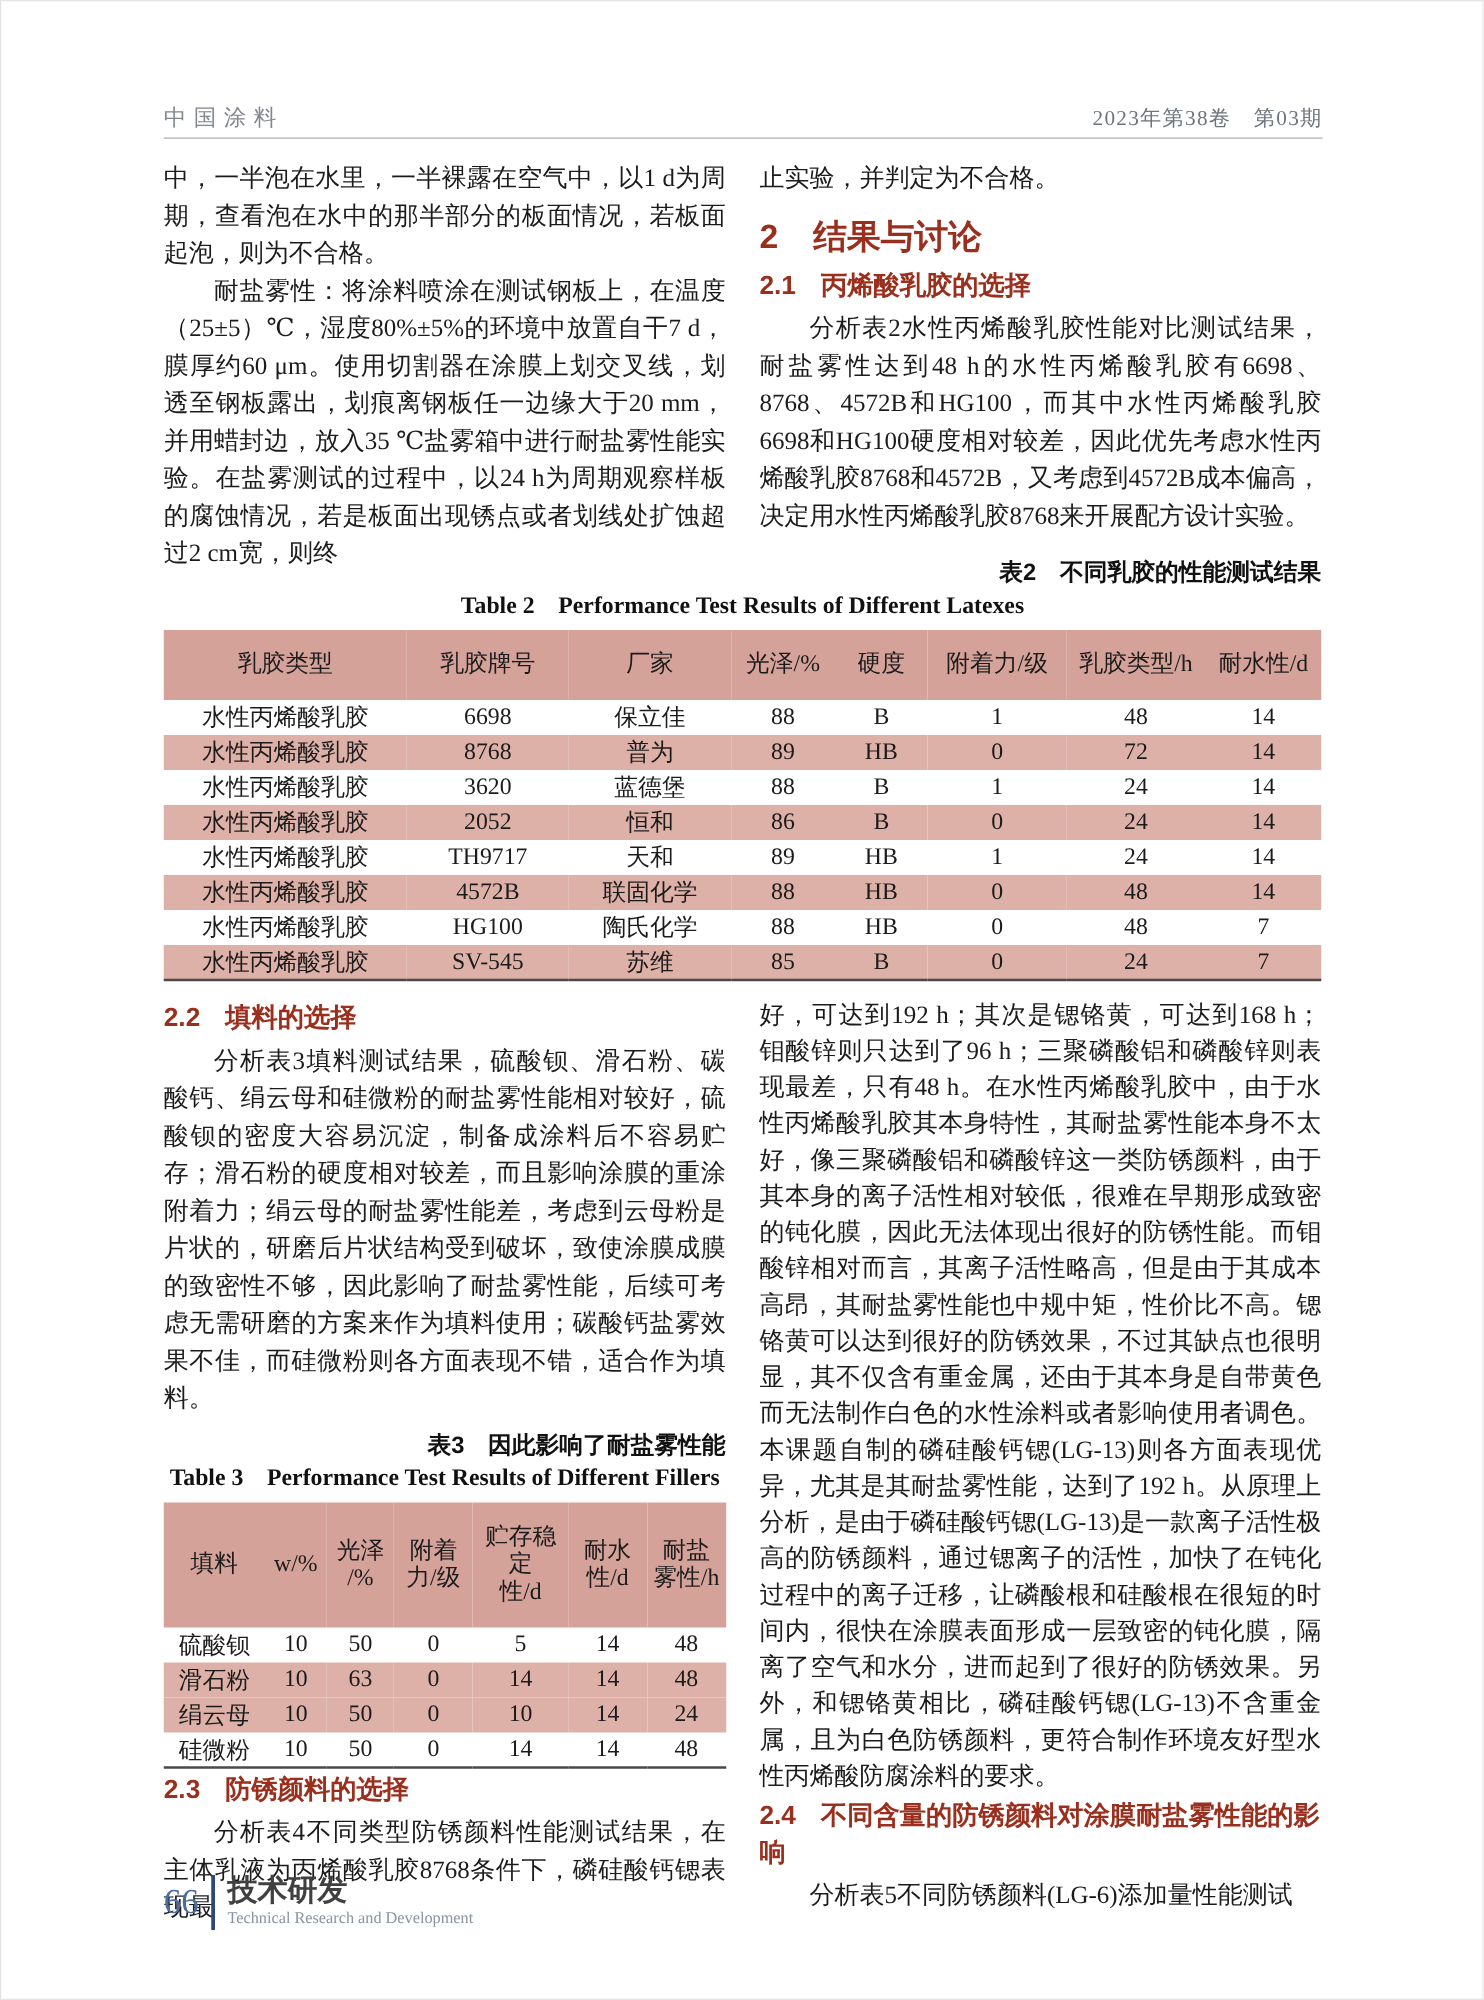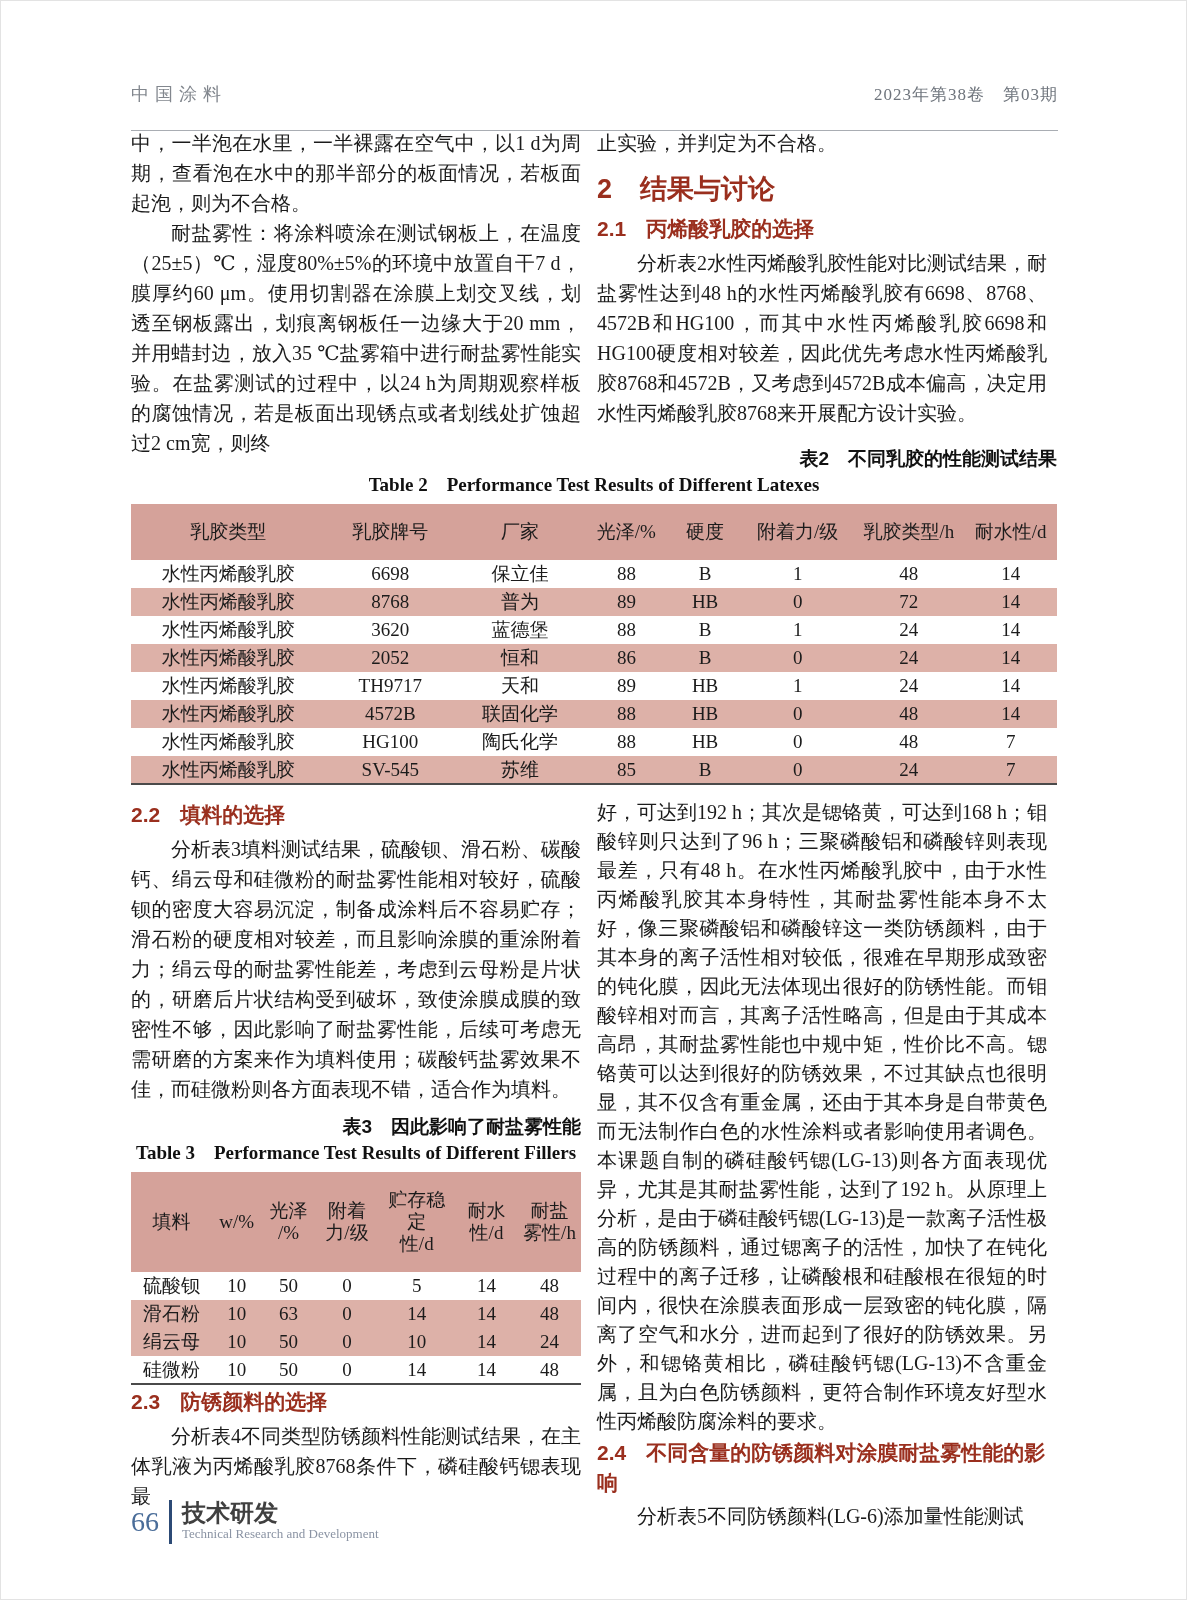--- a/index.html
+++ b/index.html
@@ -7,27 +7,27 @@
   .page {
     position:relative; width:1187px; height:1600px; background:#fff;
     font-family:"Liberation Serif","DejaVu Serif",serif;
     color:#1b1b1b; overflow:hidden;
     box-shadow: inset 0 0 0 1px #e3e3e3;
   }
   
   .pg-header {
     position:absolute; left:131px; right:129px; top:82px;
     display:flex; justify-content:space-between; align-items:flex-end;
-    padding-bottom:24px; border-bottom:1px solid #a9adb3;
+    padding-bottom:4px; border-bottom:1px solid #a9adb3;
   }
   .journal-name { font-size:18px; color:#82878e; letter-spacing:6px; }
   .issue-info  { font-size:17px; color:#6e747c; letter-spacing:1px; }
 
   
-  .band { position:absolute; left:131px; width:926px; display:flex; gap:16px; }
+  .band { position:absolute; left:131px; width:926px; display:flex; gap:27px; }
   .band1 { top:128px; }
   .band2 { top:798px; }
   .col { width:450px; }
   p.body { font-size:20px; line-height:30px; text-align:justify; }
   p.indent { text-indent:2em; }
   .tight p.body { line-height:29px; }
 
   h2.sec {
     font-family:"Liberation Sans","DejaVu Sans",sans-serif;
     font-size:27px; font-weight:bold; color:#9a2f1e;

